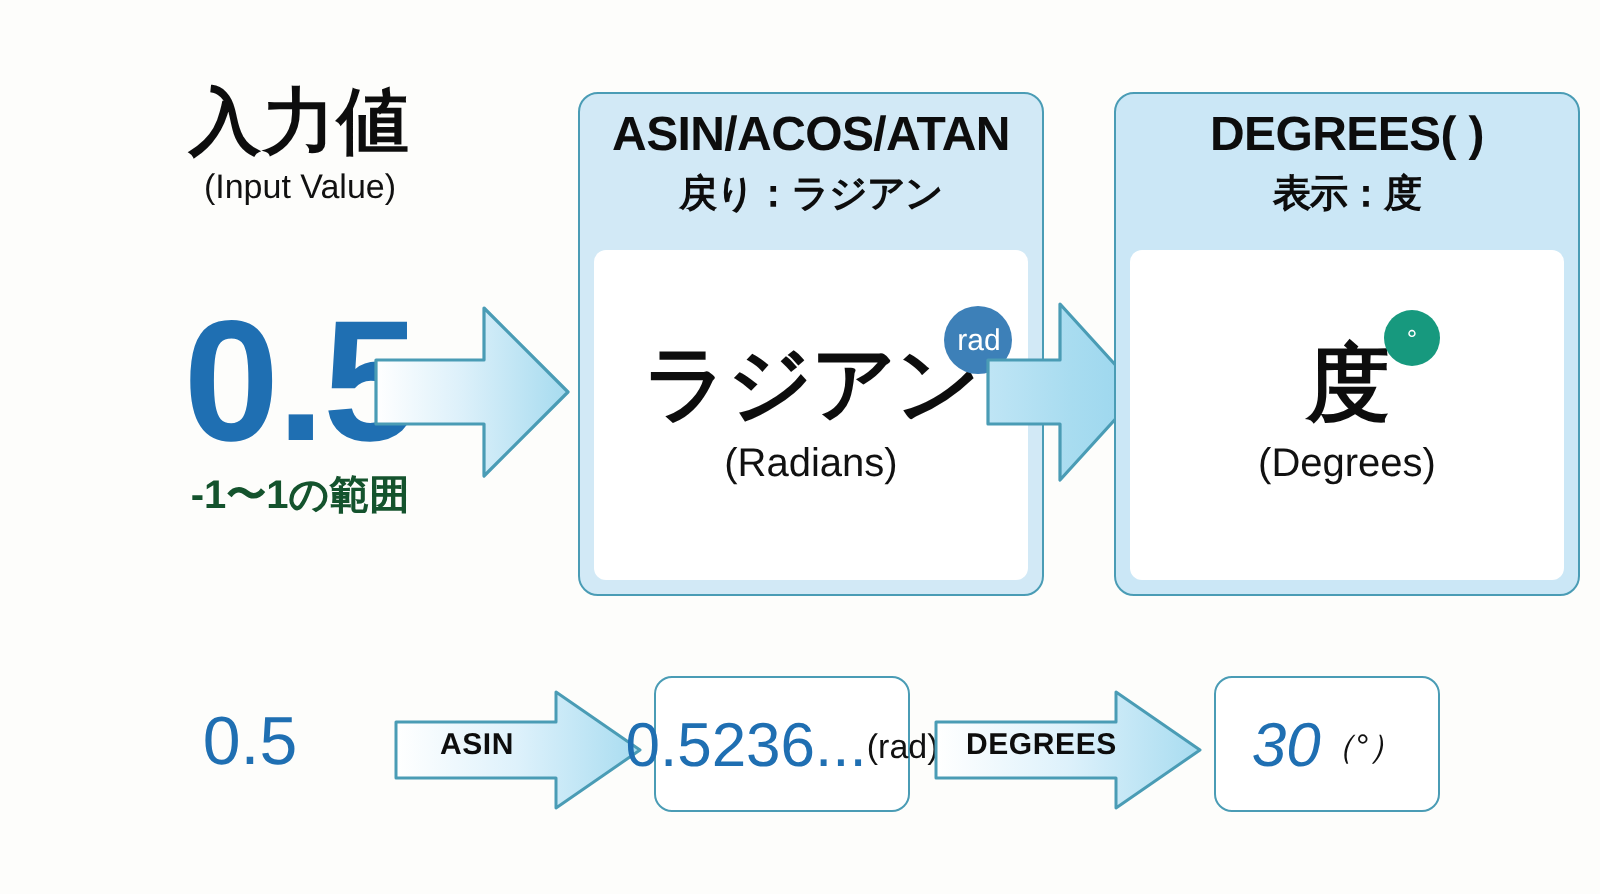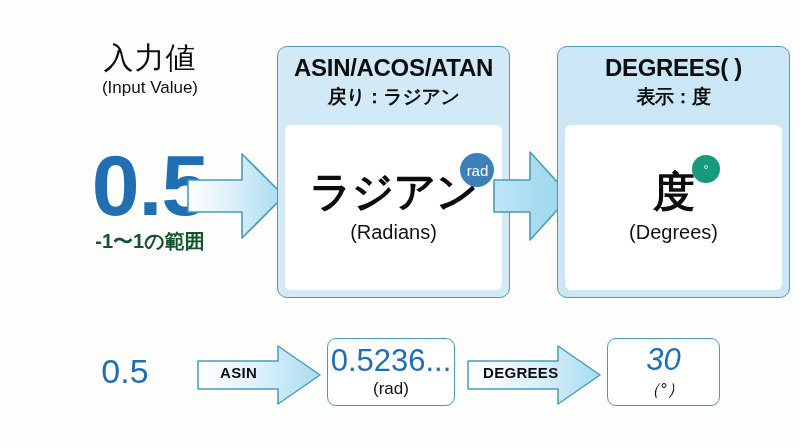--- a/index.html
+++ b/index.html
@@ -26,22 +26,22 @@
   .abs { position: absolute; }
 
   
   #input-col {
     left: 40px;
     top: 42px;
     width: 220px;
     text-align: center;
   }
   #input-title {
-    font-size: 30px;
-    font-weight: normal;
+    font-size: 36px;
+    font-weight: bold;
     letter-spacing: 1px;
     line-height: 1.05;
     color: #0d0d0d;
   }
   #input-title-en {
     font-size: 17px;
     font-weight: normal;
     margin-top: 4px;
     color: #111111;
   }
@@ -65,21 +65,21 @@
     position: absolute;
     top: 46px;
     width: 233px;
     height: 252px;
     border: 1.6px solid #4a9cb5;
     border-radius: 10px;
     background: #d2e9f6;
     box-sizing: border-box;
     overflow: hidden;
   }
-  #box-asin { left: 277px; }
+  #box-asin { left: 289px; }
   #box-degrees { left: 557px; background: #cbe7f6; }
 
   .proc-head {
     height: 74px;
     text-align: center;
     padding-top: 8px;
     box-sizing: border-box;
   }
   .proc-head-title {
     font-size: 24px;
@@ -165,21 +165,21 @@
     font-weight: normal;
     color: #1f6fb2;
   }
   .ex-box {
     position: absolute;
     border: 1.6px solid #4a9cb5;
     border-radius: 9px;
     background: #ffffff;
     box-sizing: border-box;
     display: flex;
-    flex-direction: column;
+    flex-direction: row;
     align-items: center;
     justify-content: center;
   }
   #ex-box-rad {
     left: 327px;
     top: 338px;
     width: 128px;
     height: 68px;
   }
   #ex-box-deg {

